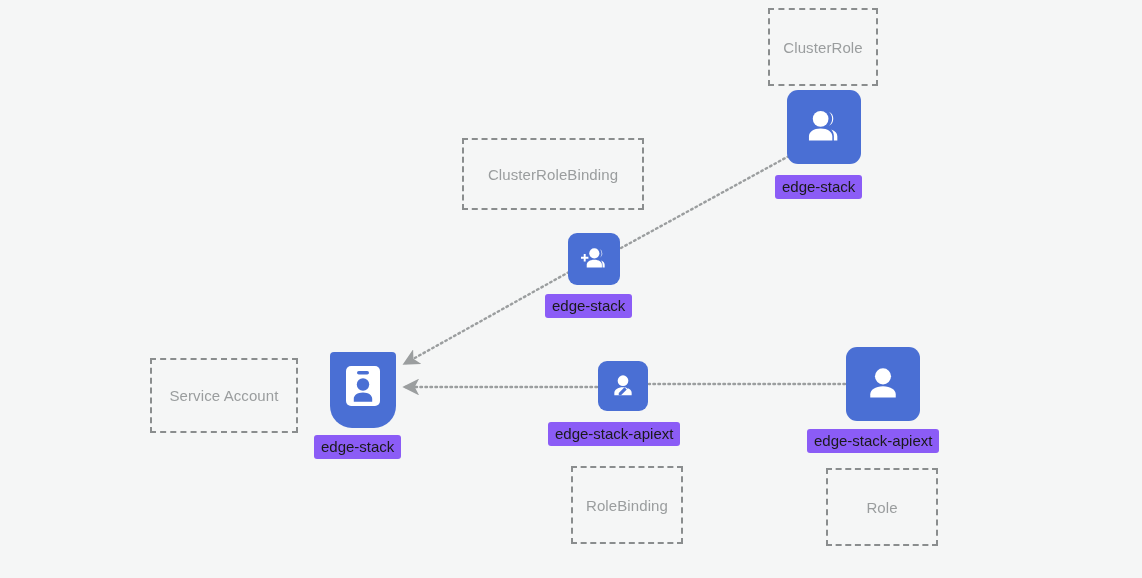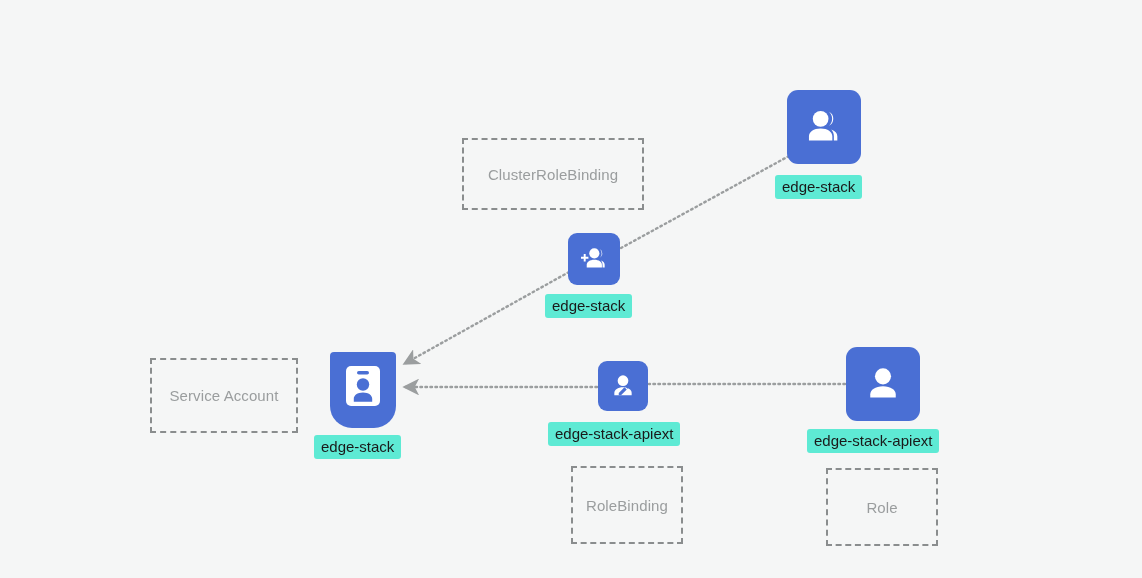--- a/index.html
+++ b/index.html
@@ -55,21 +55,21 @@
     display: flex;
     align-items: center;
     justify-content: center;
   }
   .tile.rounded { border-radius: 11px; }
   .tile.badge   { border-radius: 4px 4px 22px 22px; }
   .tile svg { display: block; }
   
   .chip {
     position: absolute;
-    background: #5eead4;
+    background: #8b5cf6;
     color: #1a1a1a;
     font-size: 15px;
     font-family: "Liberation Sans", sans-serif;
     border-radius: 3px;
     padding: 3px 7px 4px 7px;
     white-space: nowrap;
     line-height: 1.15;
   }
 </style>
 </head>
@@ -86,20 +86,23 @@
 
     <line x1="789" y1="156" x2="621" y2="248" stroke="#9b9e9f" stroke-width="2.4" stroke-dasharray="1.6 3.4" stroke-linecap="round"></line>
 
     <line x1="569" y1="272" x2="404" y2="364" stroke="#9b9e9f" stroke-width="2.4" stroke-dasharray="1.6 3.4" stroke-linecap="round" marker-end="url(#arrowhead)"></line>
 
     <line x1="597" y1="387" x2="404" y2="387" stroke="#9b9e9f" stroke-width="2.4" stroke-dasharray="1.6 3.4" stroke-linecap="round" marker-end="url(#arrowhead)"></line>
 
     <line x1="845" y1="384" x2="649" y2="384" stroke="#9b9e9f" stroke-width="2.4" stroke-dasharray="1.6 3.4" stroke-linecap="round"></line>
   </svg>
 
+  <div class="group-box" style="left:768px; top:8px; width:110px; height:78px;">
+    <span class="group-label">ClusterRole</span>
+  </div>
 
   <div class="group-box" style="left:150px; top:358px; width:148px; height:75px;">
     <span class="group-label">Service Account</span>
   </div>
 
   <div class="group-box" style="left:462px; top:138px; width:182px; height:72px;">
     <span class="group-label">ClusterRoleBinding</span>
   </div>
 
   <div class="group-box" style="left:571px; top:466px; width:112px; height:78px;">

